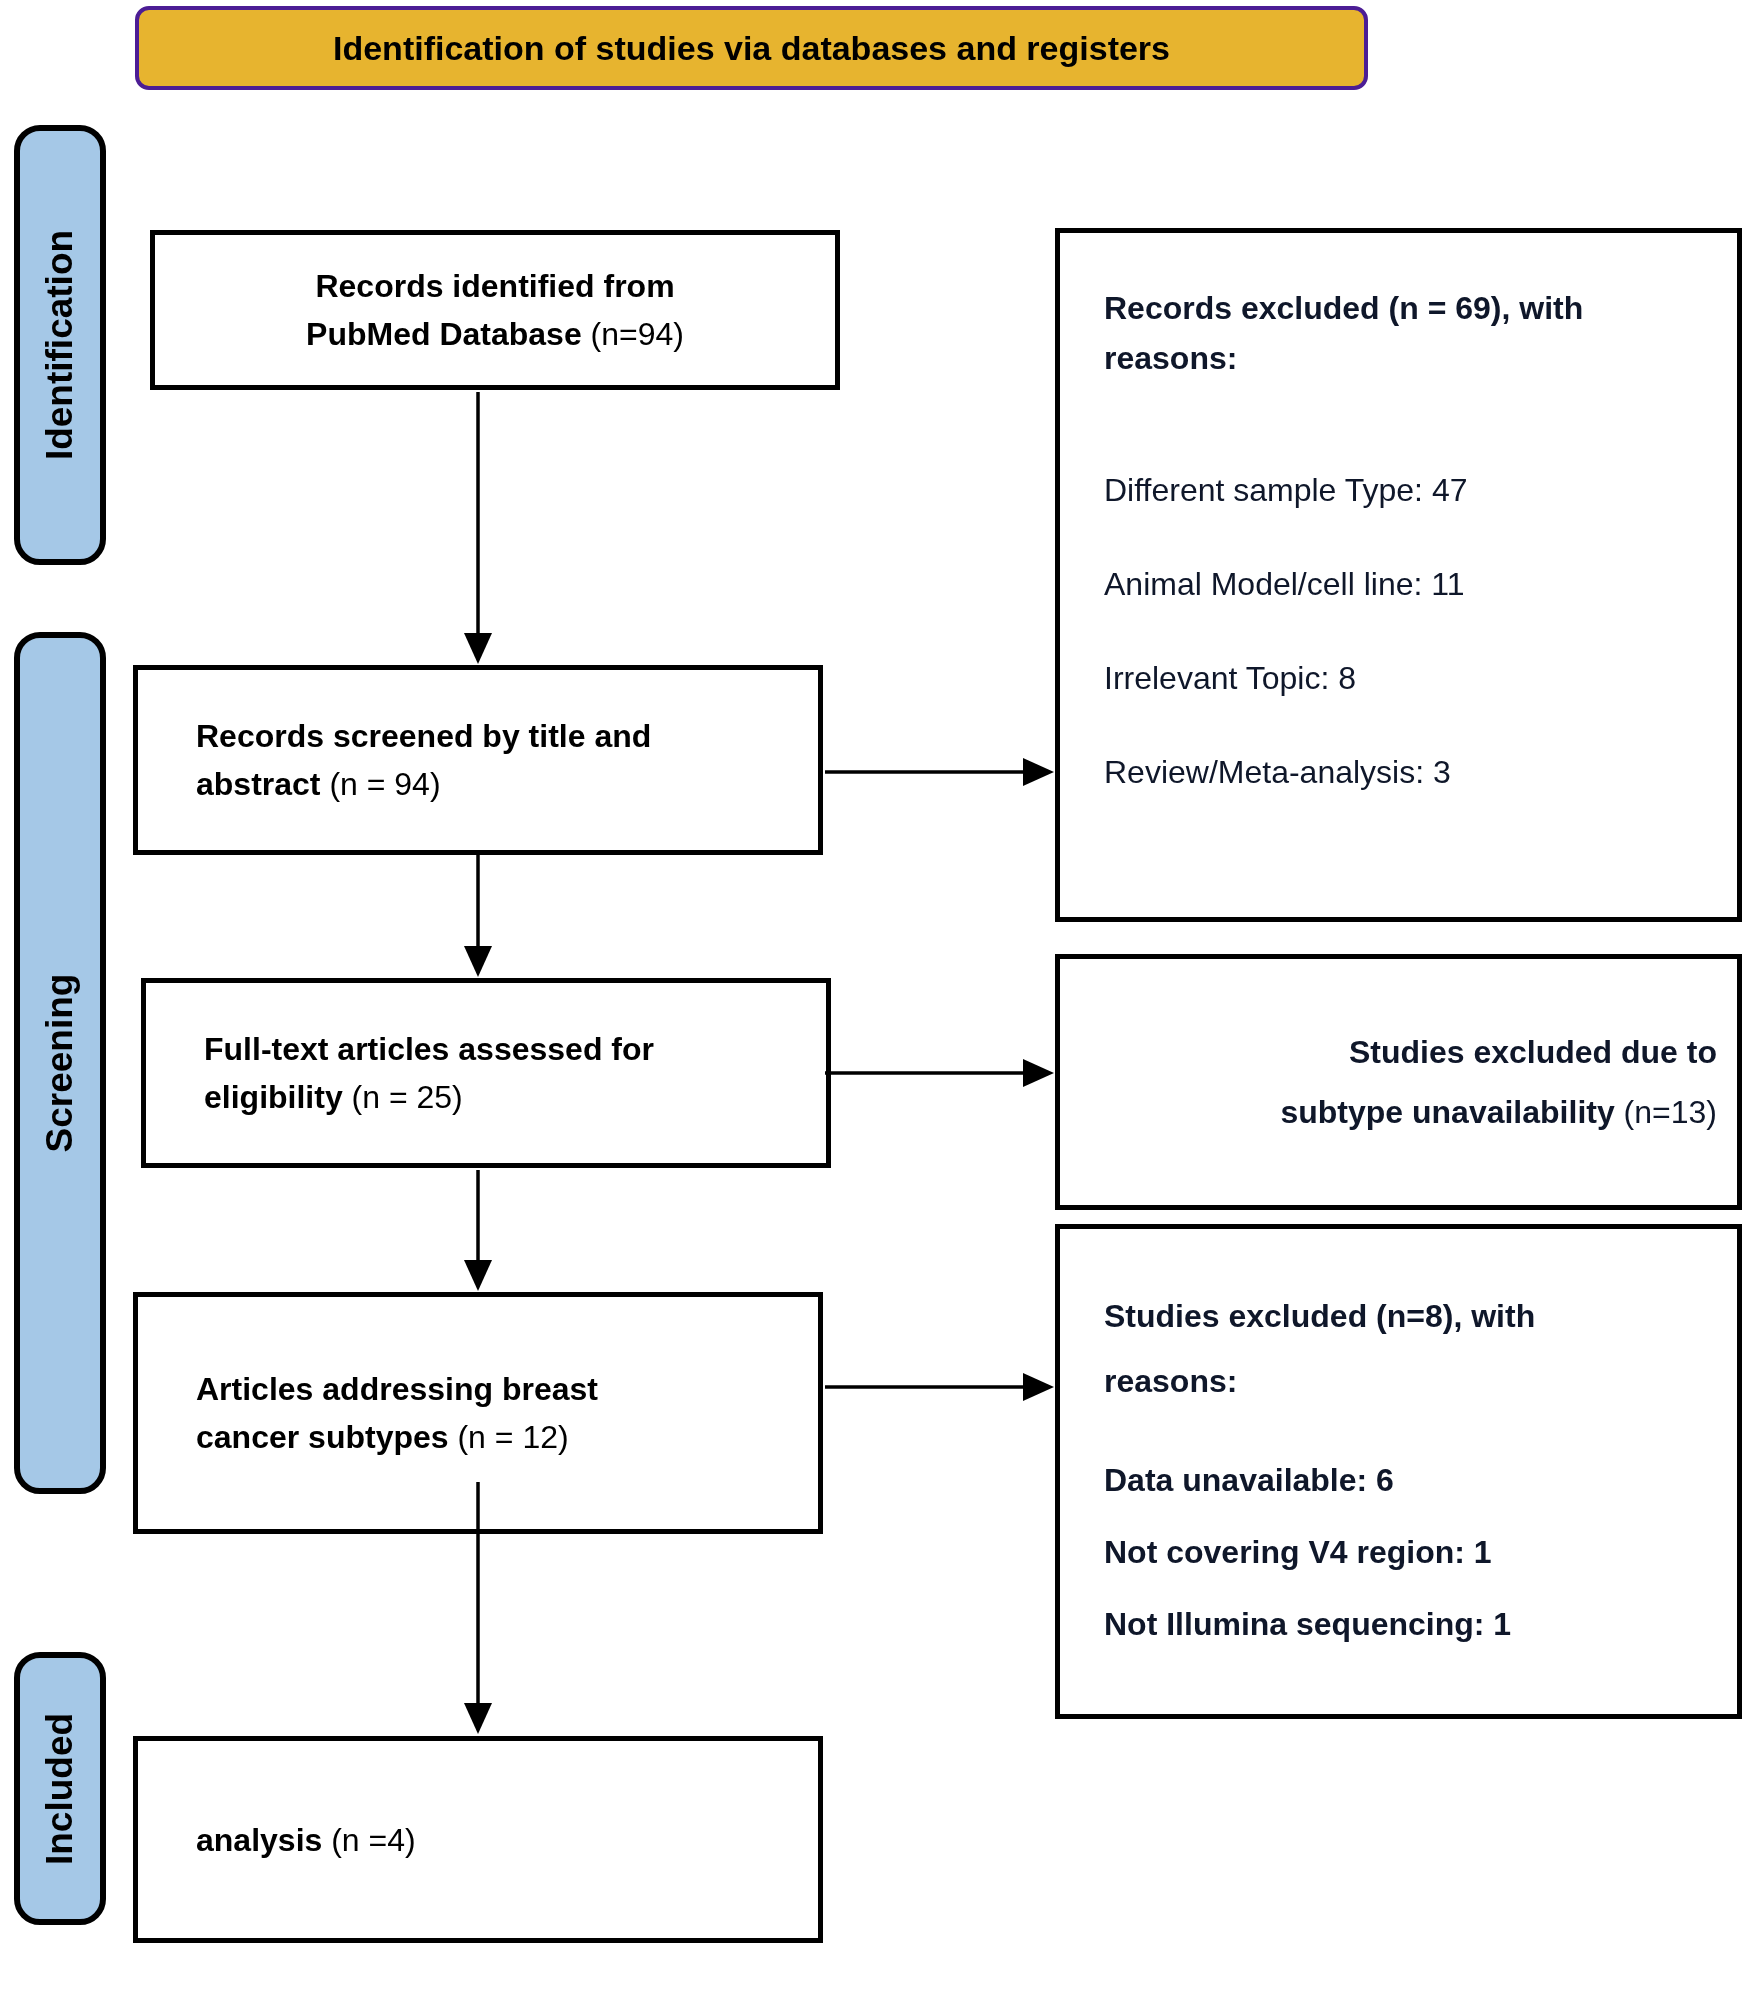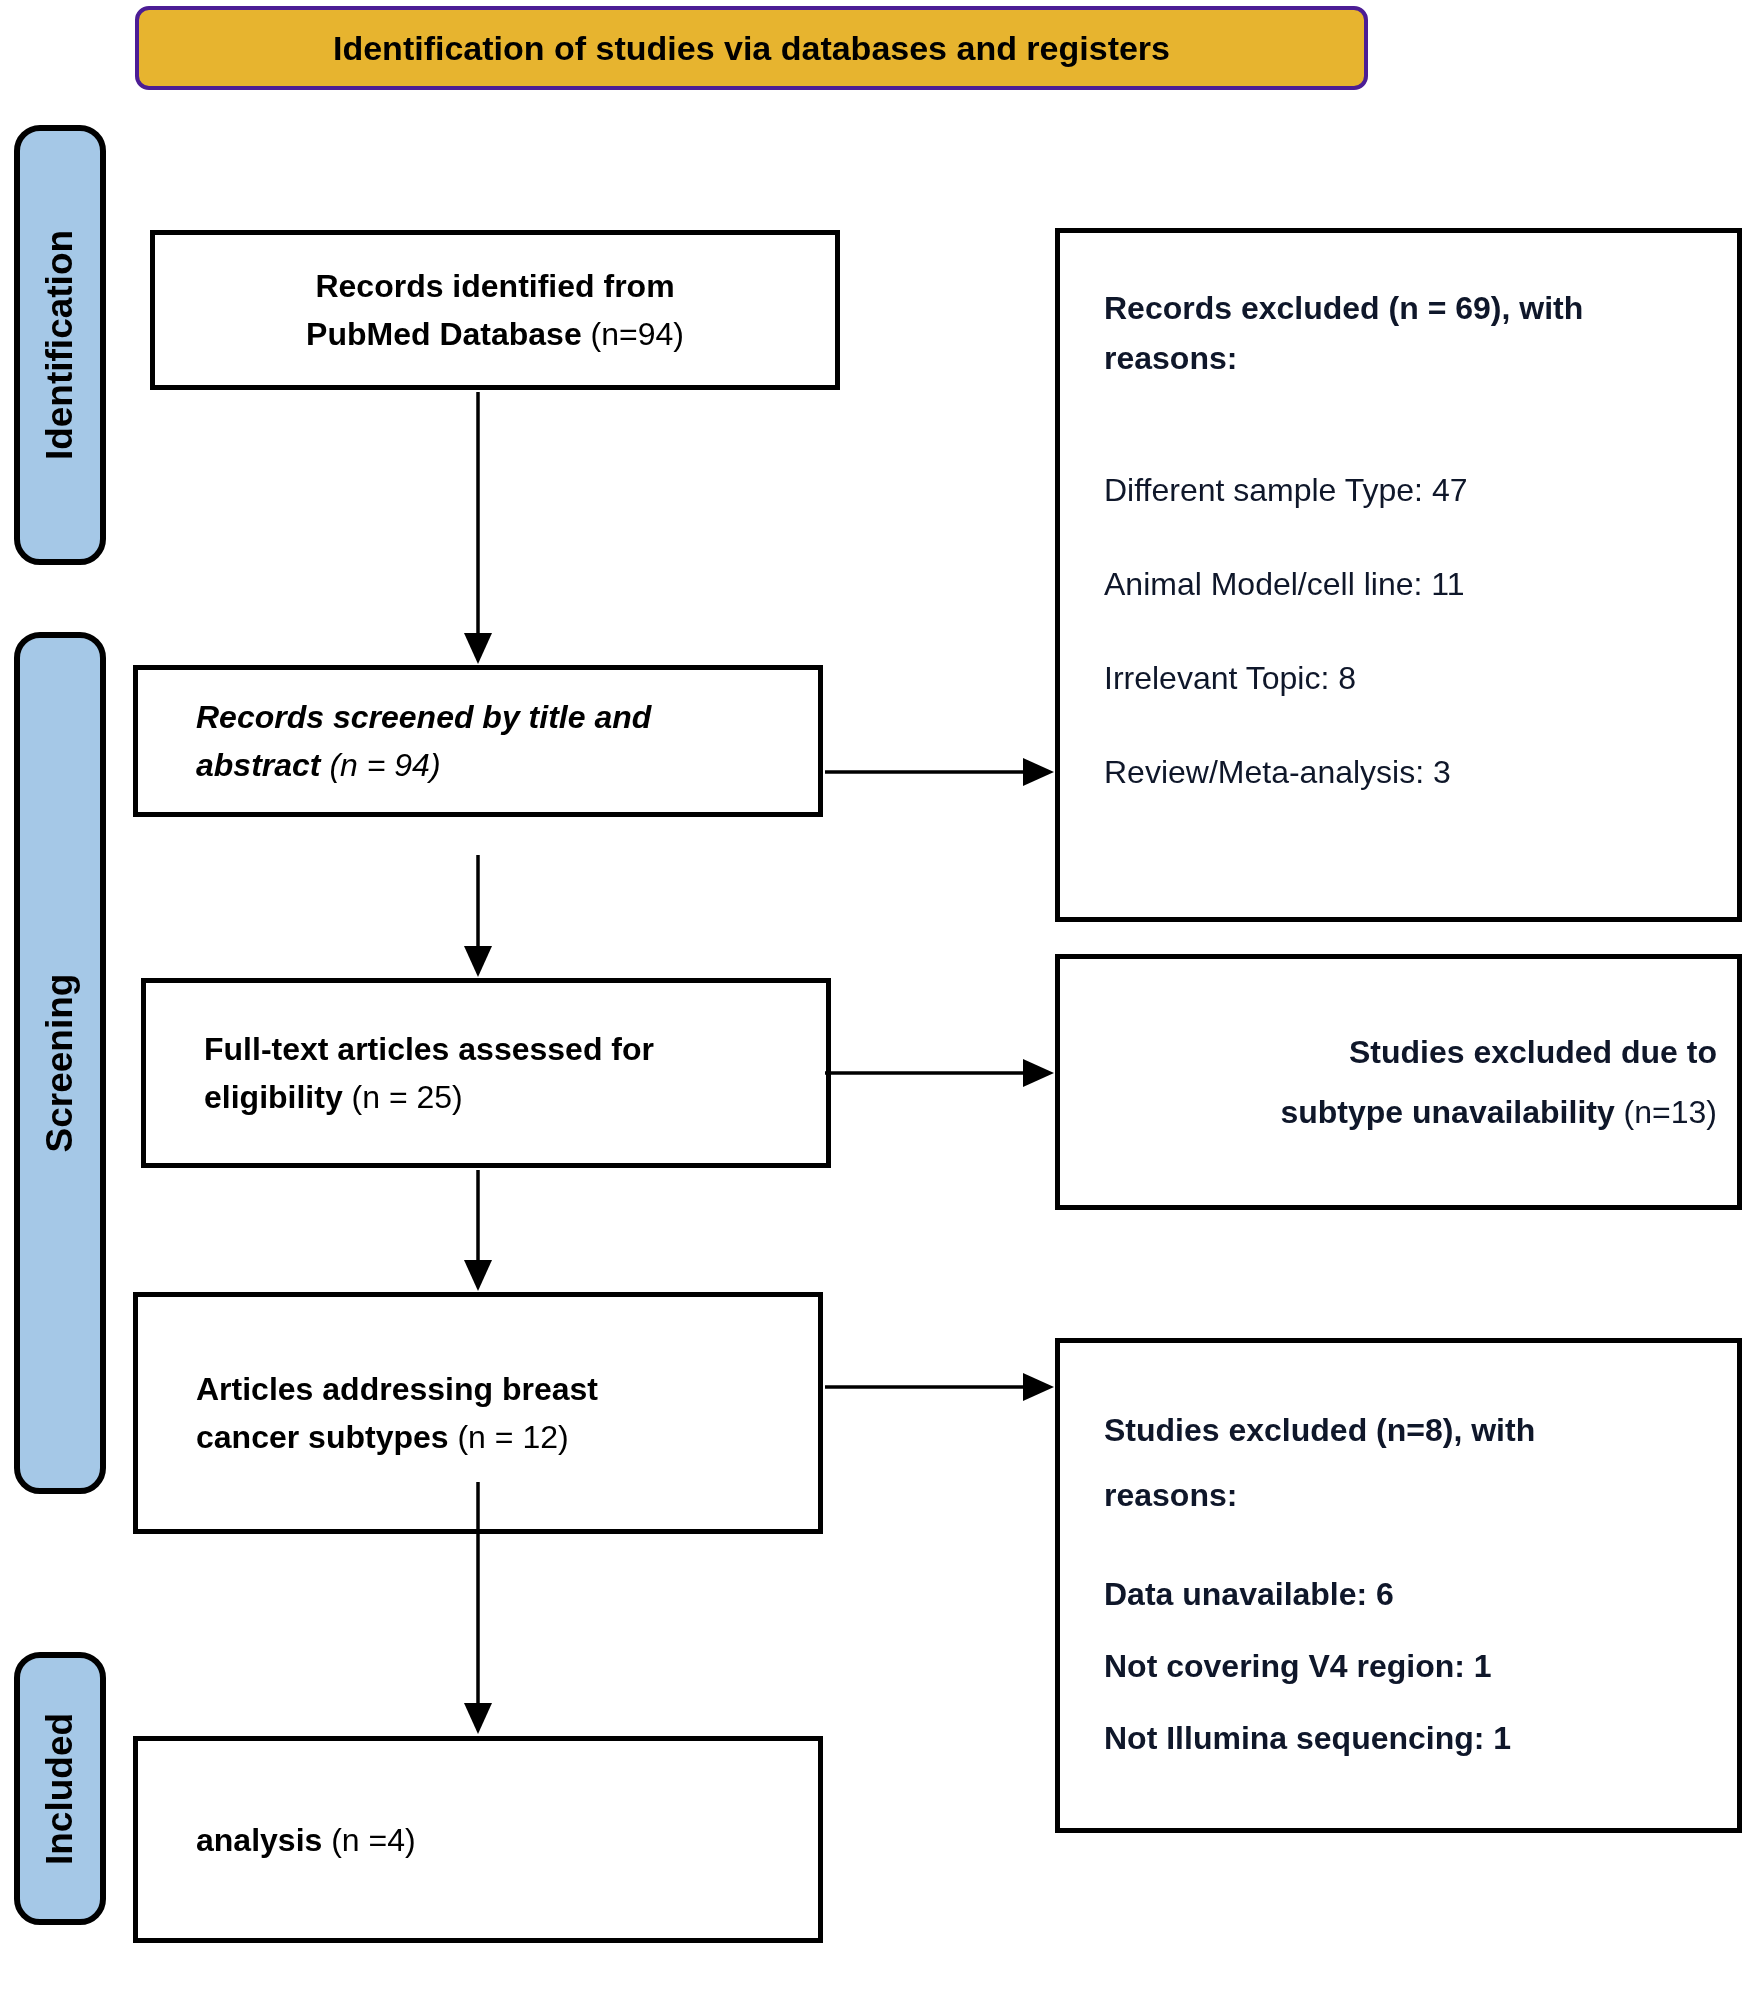--- a/index.html
+++ b/index.html
@@ -71,39 +71,39 @@
     line-height: 1.5;
     color: #000000;
   }
   .fbox .line { white-space: nowrap; }
   .fbox-left { padding-left: 58px; padding-right: 20px; }
   .fbox-center { text-align: center; padding: 0 16px; }
   .b { font-weight: 700; }
   .n { font-weight: 400; }
 
   .fbox-identified { top: 230px;  height: 160px; margin-left: 17px; }
-  .fbox-screened   { top: 665px;  height: 152px; font-style: italic; }
+  .fbox-screened   { top: 665px;  height: 190px; }
   .fbox-fulltext   { top: 978px;  height: 190px; margin-left: 8px; }
   .fbox-subtypes   { top: 1292px; height: 242px; }
   .fbox-included   { top: 1736px; height: 207px; }
 
   
   .rbox {
     position: absolute;
     left: 1055px;
     width: 687px;
     background: #ffffff;
     border: 5px solid #000000;
     box-sizing: border-box;
     font-size: 32px;
     color: #0f172a;
   }
   .rbox-records  { top: 228px;  height: 694px; padding: 50px 44px 0 44px; }
   .rbox-subtype  { top: 954px;  height: 256px; display: flex; flex-direction: column; justify-content: center; padding-left: 44px; padding-right: 20px; align-items: flex-end; }
-  .rbox-studies  { top: 1338px; height: 495px; padding: 55px 44px 0 44px; }
+  .rbox-studies  { top: 1224px; height: 495px; padding: 55px 44px 0 44px; }
 
   .rbox-records .rtitle { font-weight: 700; line-height: 50px; margin-bottom: 85px; }
   .rbox-records .reason { font-weight: 400; line-height: 45px; margin-bottom: 49px; white-space: nowrap; }
 
   .rbox-subtype .line { line-height: 60px; white-space: nowrap; }
 
   .rbox-studies .rtitle { font-weight: 700; line-height: 65px; margin-bottom: 30px; }
   .rbox-studies .reason { font-weight: 700; line-height: 72px; white-space: nowrap; }
 
   

